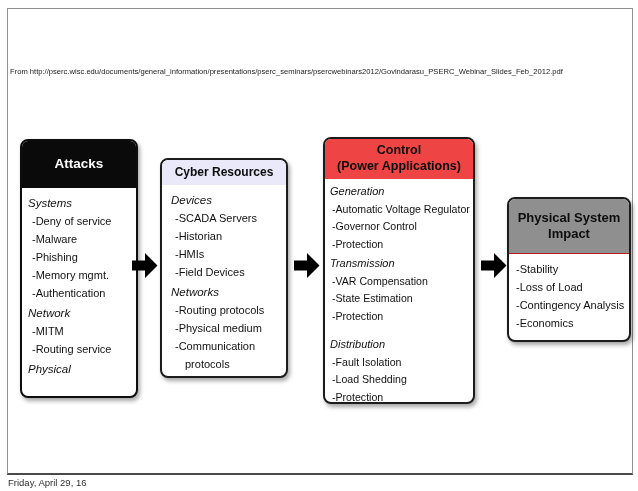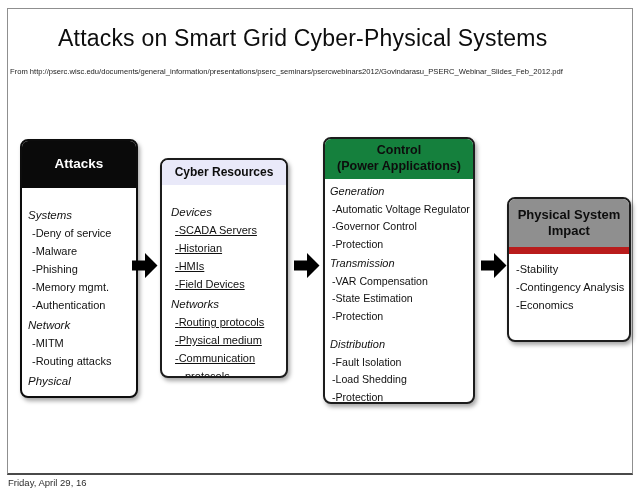--- a/index.html
+++ b/index.html
@@ -27,78 +27,77 @@
   }
   .dbox {
     position:absolute; background:#ffffff; border:2px solid #1c1c1c;
     border-radius:8px; box-shadow:2px 3px 4px rgba(0,0,0,0.35);
     overflow:hidden;
   }
   .box-header {
     display:flex; flex-direction:column; align-items:center; justify-content:center;
     font-weight:bold; text-align:center; line-height:1.25;
   }
-  .box-body { padding-top:16px; }
+  .box-body { padding-top:4px; }
   .group-label { font-style:italic; font-size:11.5px; line-height:18px; margin-top:2px; }
   .item { font-size:11px; line-height:18px; }
   .group-label.gap { margin-top:11px; }
 
   
   #box-attacks { left:20px; top:139px; width:118px; height:259px; border-color:#0d0d0d; }
   #box-attacks .box-header { height:47px; font-size:13.5px; }
   #box-attacks .box-body { padding-left:6px; }
   #box-attacks .item { padding-left:4px; white-space:nowrap; }
 
   
   #box-cyber { left:160px; top:158px; width:128px; height:220px; }
   #box-cyber .box-header { height:25px; font-size:12px; }
   #box-cyber .box-body { padding-left:9px; }
-  #box-cyber .item { padding-left:14px; text-indent:-10px; padding-right:4px;text-decoration:underline; }
+  #box-cyber .item { padding-left:14px; text-indent:-10px; padding-right:4px; }
 
   
   #box-control { left:323px; top:137px; width:152px; height:267px; }
   #box-control .box-header { height:40px; font-size:12.5px; }
   #box-control .box-body { padding-left:5px; padding-top:2px; }
   #box-control .group-label { font-size:11px; line-height:17.5px; }
   #box-control .item { font-size:10.6px; line-height:17.5px; padding-left:2px; white-space:nowrap; }
 
   
   #box-impact { left:507px; top:197px; width:124px; height:145px; }
-  #box-impact .box-header { height:55px; font-size:13px; border-bottom:7px solid #b91c1c; }
+  #box-impact .box-header { height:55px; font-size:13px; border-bottom:1px solid #b91c1c; }
   #box-impact .box-body { padding-left:7px; padding-top:6px; }
   #box-impact .item { white-space:nowrap; }
 
   .flow-arrow { position:absolute; width:26px; height:27px; }
   #arrow-1 { left:132px; top:252px; }
   #arrow-2 { left:294px; top:252px; }
   #arrow-3 { left:481px; top:252px; }
 </style>
 </head>
 <body>
 
 <div class="canvas">
   <div class="slide-frame"></div>
 
-  <div class="slide-title">Attacks on Smart Grid Cyber-Physical Systems</div>
   <div class="source-line">From http://pserc.wisc.edu/documents/general_information/presentations/pserc_seminars/psercwebinars2012/Govindarasu_PSERC_Webinar_Slides_Feb_2012.pdf</div>
 
   <div class="dbox" id="box-attacks">
     <div class="box-header" style="background: rgb(10, 10, 10); color: rgb(255, 255, 255);">
         <div>Attacks</div>
       </div>
     <div class="box-body">
         <div class="group-label">Systems</div>
         <div class="item">-Deny of service</div>
         <div class="item">-Malware</div>
         <div class="item">-Phishing</div>
         <div class="item">-Memory mgmt.</div>
         <div class="item">-Authentication</div>
         <div class="group-label">Network</div>
         <div class="item">-MITM</div>
-        <div class="item">-Routing attacks</div>
+        <div class="item">-Routing service</div>
         <div class="group-label">Physical</div>
       </div>
   </div>
 
   <svg class="flow-arrow" id="arrow-1" viewBox="0 0 26 27">
     <polygon points="0,8.5 13,8.5 13,1 25.5,13.5 13,26 13,18.5 0,18.5" fill="#000000"></polygon>
   </svg>
 
   <div class="dbox" id="box-cyber">
     <div class="box-header" style="background: rgb(233, 233, 249); color: rgb(13, 13, 13);">
@@ -115,21 +114,21 @@
         <div class="item">-Physical medium</div>
         <div class="item">-Communication protocols</div>
       </div>
   </div>
 
   <svg class="flow-arrow" id="arrow-2" viewBox="0 0 26 27">
     <polygon points="0,8.5 13,8.5 13,1 25.5,13.5 13,26 13,18.5 0,18.5" fill="#000000"></polygon>
   </svg>
 
   <div class="dbox" id="box-control">
-    <div class="box-header" style="background: #15803d; color: rgb(13, 13, 13);">
+    <div class="box-header" style="background: #ef4444; color: rgb(13, 13, 13);">
         <div>Control</div>
         <div>(Power Applications)</div>
       </div>
     <div class="box-body">
         <div class="group-label">Generation</div>
         <div class="item">-Automatic Voltage Regulator</div>
         <div class="item">-Governor Control</div>
         <div class="item">-Protection</div>
         <div class="group-label">Transmission</div>
         <div class="item">-VAR Compensation</div>
@@ -146,19 +145,20 @@
     <polygon points="0,8.5 13,8.5 13,1 25.5,13.5 13,26 13,18.5 0,18.5" fill="#000000"></polygon>
   </svg>
 
   <div class="dbox" id="box-impact">
     <div class="box-header" style="background: rgb(143, 143, 143); color: rgb(13, 13, 13);">
         <div>Physical System</div>
         <div>Impact</div>
       </div>
     <div class="box-body">
         <div class="item">-Stability</div>
+        <div class="item">-Loss of Load</div>
         <div class="item">-Contingency Analysis</div>
         <div class="item">-Economics</div>
       </div>
   </div>
 
   <div class="footer-date">Friday, April 29, 16</div>
 </div>
 
 </body></html>

